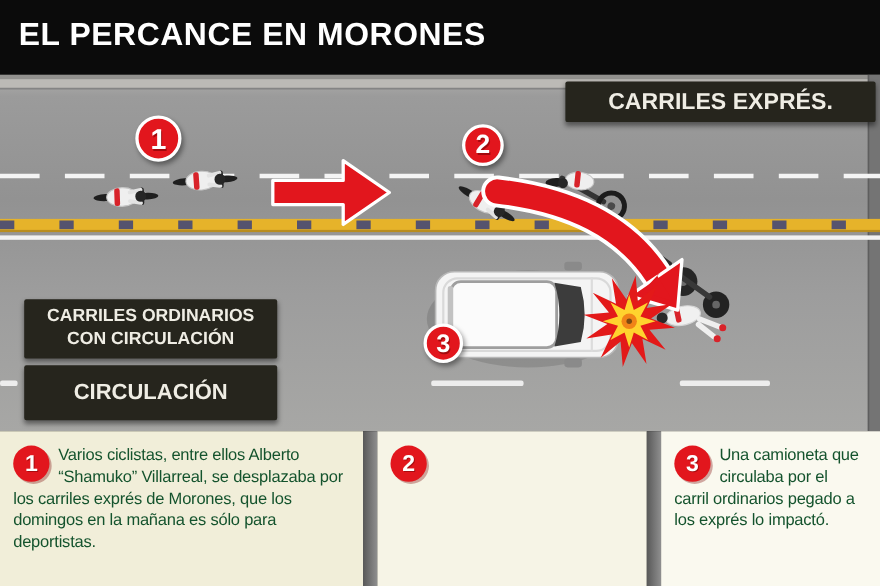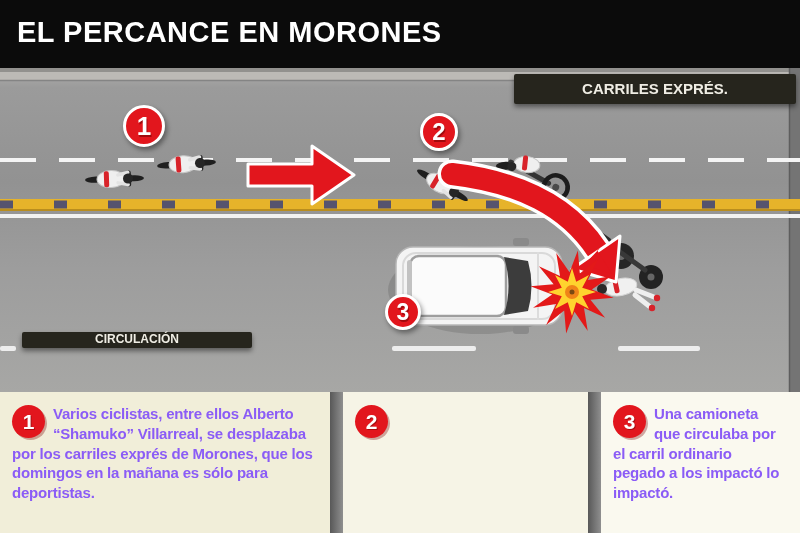--- a/index.html
+++ b/index.html
@@ -15,37 +15,37 @@
   }
   
   #road{position:absolute;left:0;top:68px;width:800px;height:324px;background:#9a9a9a;}
   #road svg{position:absolute;left:0;top:0;}
   .scene-label{
     position:absolute;background:#26251d;color:#efede4;font-weight:bold;
     text-align:center;line-height:1.3;border-radius:2px;
     box-shadow:0 3px 5px rgba(0,0,0,.45);
   }
   .scene-label span{display:block;}
-  #label-express{left:514px;top:6px;width:278px;font-size:15px;padding:5px 2px;}
+  #label-express{left:514px;top:6px;width:278px;font-size:21px;padding:5px 2px;}
   #label-ordinary{left:22px;top:204px;width:226px;font-size:16px;padding:6px 2px;}
-  #label-direction{left:22px;top:264px;width:226px;font-size:12px;padding:0 2px;}
+  #label-direction{left:22px;top:264px;width:226px;font-size:20px;padding:12px 2px;}
   .badge{
     position:absolute;background:#e2161d;border:3px solid #ffffff;border-radius:50%;
     color:#fff;font-weight:bold;display:flex;align-items:center;justify-content:center;
     box-shadow:2px 3px 5px rgba(0,0,0,.4);
     text-shadow:1px 2px 0 rgba(110,0,0,.55);box-sizing:border-box;
   }
   #badge1{left:123px;top:37px;width:42px;height:42px;font-size:26px;}
   #badge2{left:420px;top:45px;width:38px;height:38px;font-size:24px;}
   #badge3{left:385px;top:226px;width:36px;height:36px;font-size:23px;}
   
   #panels{position:absolute;left:0;top:392px;width:800px;height:141px;display:flex;}
   .panel{box-sizing:border-box;padding:12px 13px 0 12px;}
   .panel p{
-    margin:0;font-size:15px;line-height:1.32;color:#8b5cf6;font-weight:bold;
+    margin:0;font-size:15px;line-height:1.32;color:#14532d;font-weight:normal;
     letter-spacing:-0.2px;
   }
   #panel1{width:330px;background:#f1eed9;}
   #panel2{width:245px;background:#f6f4e6;}
   #panel3{flex:1;background:#faf9ef;}
   .panel-sep{width:13px;background:linear-gradient(90deg,#585858,#8f8f8f);}
   .panel-badge{
     float:left;width:33px;height:33px;border-radius:50%;background:#e2161d;color:#fff;
     display:flex;align-items:center;justify-content:center;font-size:21px;font-weight:bold;
     margin:1px 8px 2px 0;box-shadow:2px 2px 0 rgba(130,15,15,.35);
@@ -161,20 +161,24 @@
         <polygon transform="rotate(8 572 224)" fill="#e31919" points="572,182 577.2,204.7 593,187.6 586.1,209.9 608.4,203 591.3,218.8 614,224 591.3,229.2 608.4,245 586.1,238.1 593,260.4 577.2,243.3 572,266 566.8,243.3 551,260.4 557.9,238.1 535.6,245 552.7,229.2 530,224 552.7,218.8 535.6,203 557.9,209.9 551,187.6 566.8,204.7"></polygon>
         <polygon fill="#ffd32e" points="572,200 576.2,213.8 589,207 582.2,219.8 596,224 582.2,228.2 589,241 576.2,234.2 572,248 567.8,234.2 555,241 561.8,228.2 548,224 561.8,219.8 555,207 567.8,213.8"></polygon>
         <circle cx="572" cy="224" r="7" fill="#f08418"></circle>
         <circle cx="572" cy="224" r="2.5" fill="#7a4a12"></circle>
       </g>
     </svg>
 
     <div class="scene-label" id="label-express">
       <span>CARRILES EXPRÉS.</span>
     </div>
+    <div class="scene-label" id="label-ordinary">
+      <span>CARRILES ORDINARIOS</span>
+      <span>CON CIRCULACIÓN</span>
+    </div>
     <div class="scene-label" id="label-direction">
       <span>CIRCULACIÓN</span>
     </div>
 
     <div class="badge" id="badge1">1</div>
     <div class="badge" id="badge2">2</div>
     <div class="badge" id="badge3">3</div>
   </div>
 
   <div id="panels">
@@ -182,17 +186,17 @@
       <div class="panel-badge">1</div>
       <p>Varios ciclistas, entre ellos Alberto “Shamuko” Villarreal, se desplazaba por los carriles exprés de Morones, que los domingos en la mañana es sólo para deportistas.</p>
     </section>
     <div class="panel-sep"></div>
     <section class="panel" id="panel2">
       <div class="panel-badge">2</div>
     </section>
     <div class="panel-sep"></div>
     <section class="panel" id="panel3">
       <div class="panel-badge">3</div>
-      <p>Una camioneta que circulaba por el carril ordinario pegado a los impactó lo impactó.</p>
+      <p>Una camioneta que circulaba por el carril ordinarios pegado a los exprés lo impactó.</p>
     </section>
   </div>
 
 </div>
 
 </body></html>

